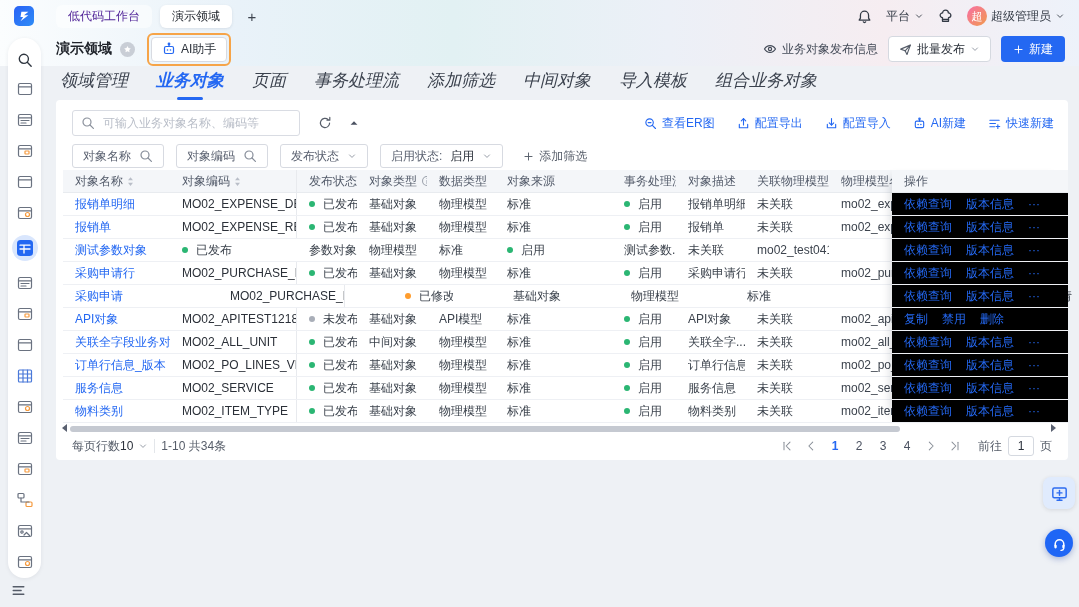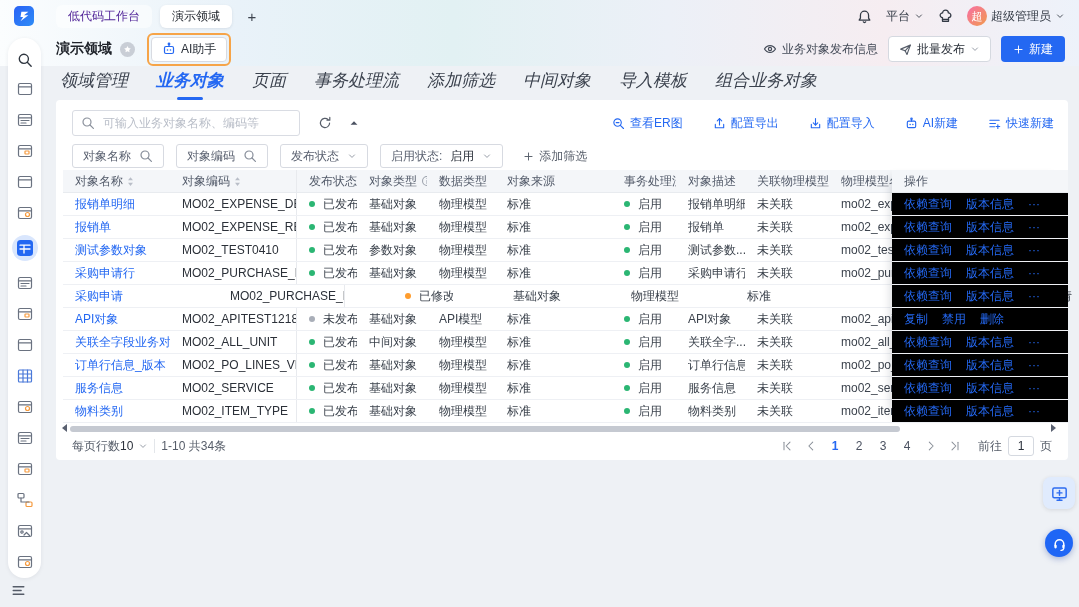--- a/index.html
+++ b/index.html
@@ -60,21 +60,21 @@
   
   .card{position:absolute;left:56px;top:100px;width:1012px;height:360px;background:#fff;border-radius:4px;}
 
   
   .tb-row{position:absolute;left:16px;top:10px;right:14px;height:26px;display:flex;align-items:center;}
   .search-box{width:228px;height:26px;border:1px solid #d9dce3;border-radius:3px;display:flex;align-items:center;padding:0 8px;gap:6px;color:#8b919c;background:#fff;}
   .search-box input{border:none;outline:none;flex:1;font-size:12px;color:#2b313b;background:transparent;min-width:0;}
   .search-box input::placeholder{color:#b9bec8;}
   .tb-refresh{margin-left:18px;color:#565d69;cursor:pointer;}
   .tb-collapse{margin-left:16px;color:#4a5160;cursor:pointer;}
-  .tb-links{margin-left:auto;display:flex;gap:30px;}
+  .tb-links{margin-left:auto;display:flex;gap:22px;}
   .tb-link{display:flex;align-items:center;gap:5px;font-size:12px;color:#2468f2;cursor:pointer;white-space:nowrap;}
 
   
   .ft-row{position:absolute;left:16px;top:44px;height:24px;display:flex;align-items:center;gap:12px;}
   .chip{height:24px;padding:0 10px;border:1px solid #d7dae1;border-radius:3px;background:#fff;display:flex;align-items:center;gap:8px;font-size:12px;color:#5a6170;cursor:pointer;white-space:nowrap;}
   .chip .val{color:#2b313b;}
   .chip .cicon{color:#868d99;}
   .add-filter{display:flex;align-items:center;gap:5px;font-size:12px;color:#555c68;cursor:pointer;margin-left:8px;white-space:nowrap;}
 
   
@@ -610,23 +610,20 @@
           <div class="cell">
             <span>未关联</span>
           </div>
           <div class="cell">
             <span>mo02_expense</span>
           </div>
         </div>
         <div class="trow" style="grid-template-columns: 107px 127px 60px 70px 68px 117px 64px 69px 84px 63px;">
           <div class="cell">
             <a class="name-link">测试参数对象</a>
-          </div>
-          <div class="cell code-edge">
-            <span style="color:#2b3038">MO02_TEST0410</span>
           </div>
           <div class="cell">
             <span class="dot" style="background:#2bb673"></span>
             <span>已发布</span>
           </div>
           <div class="cell">
             <span>参数对象</span>
           </div>
           <div class="cell">
             <span>物理模型</span>

